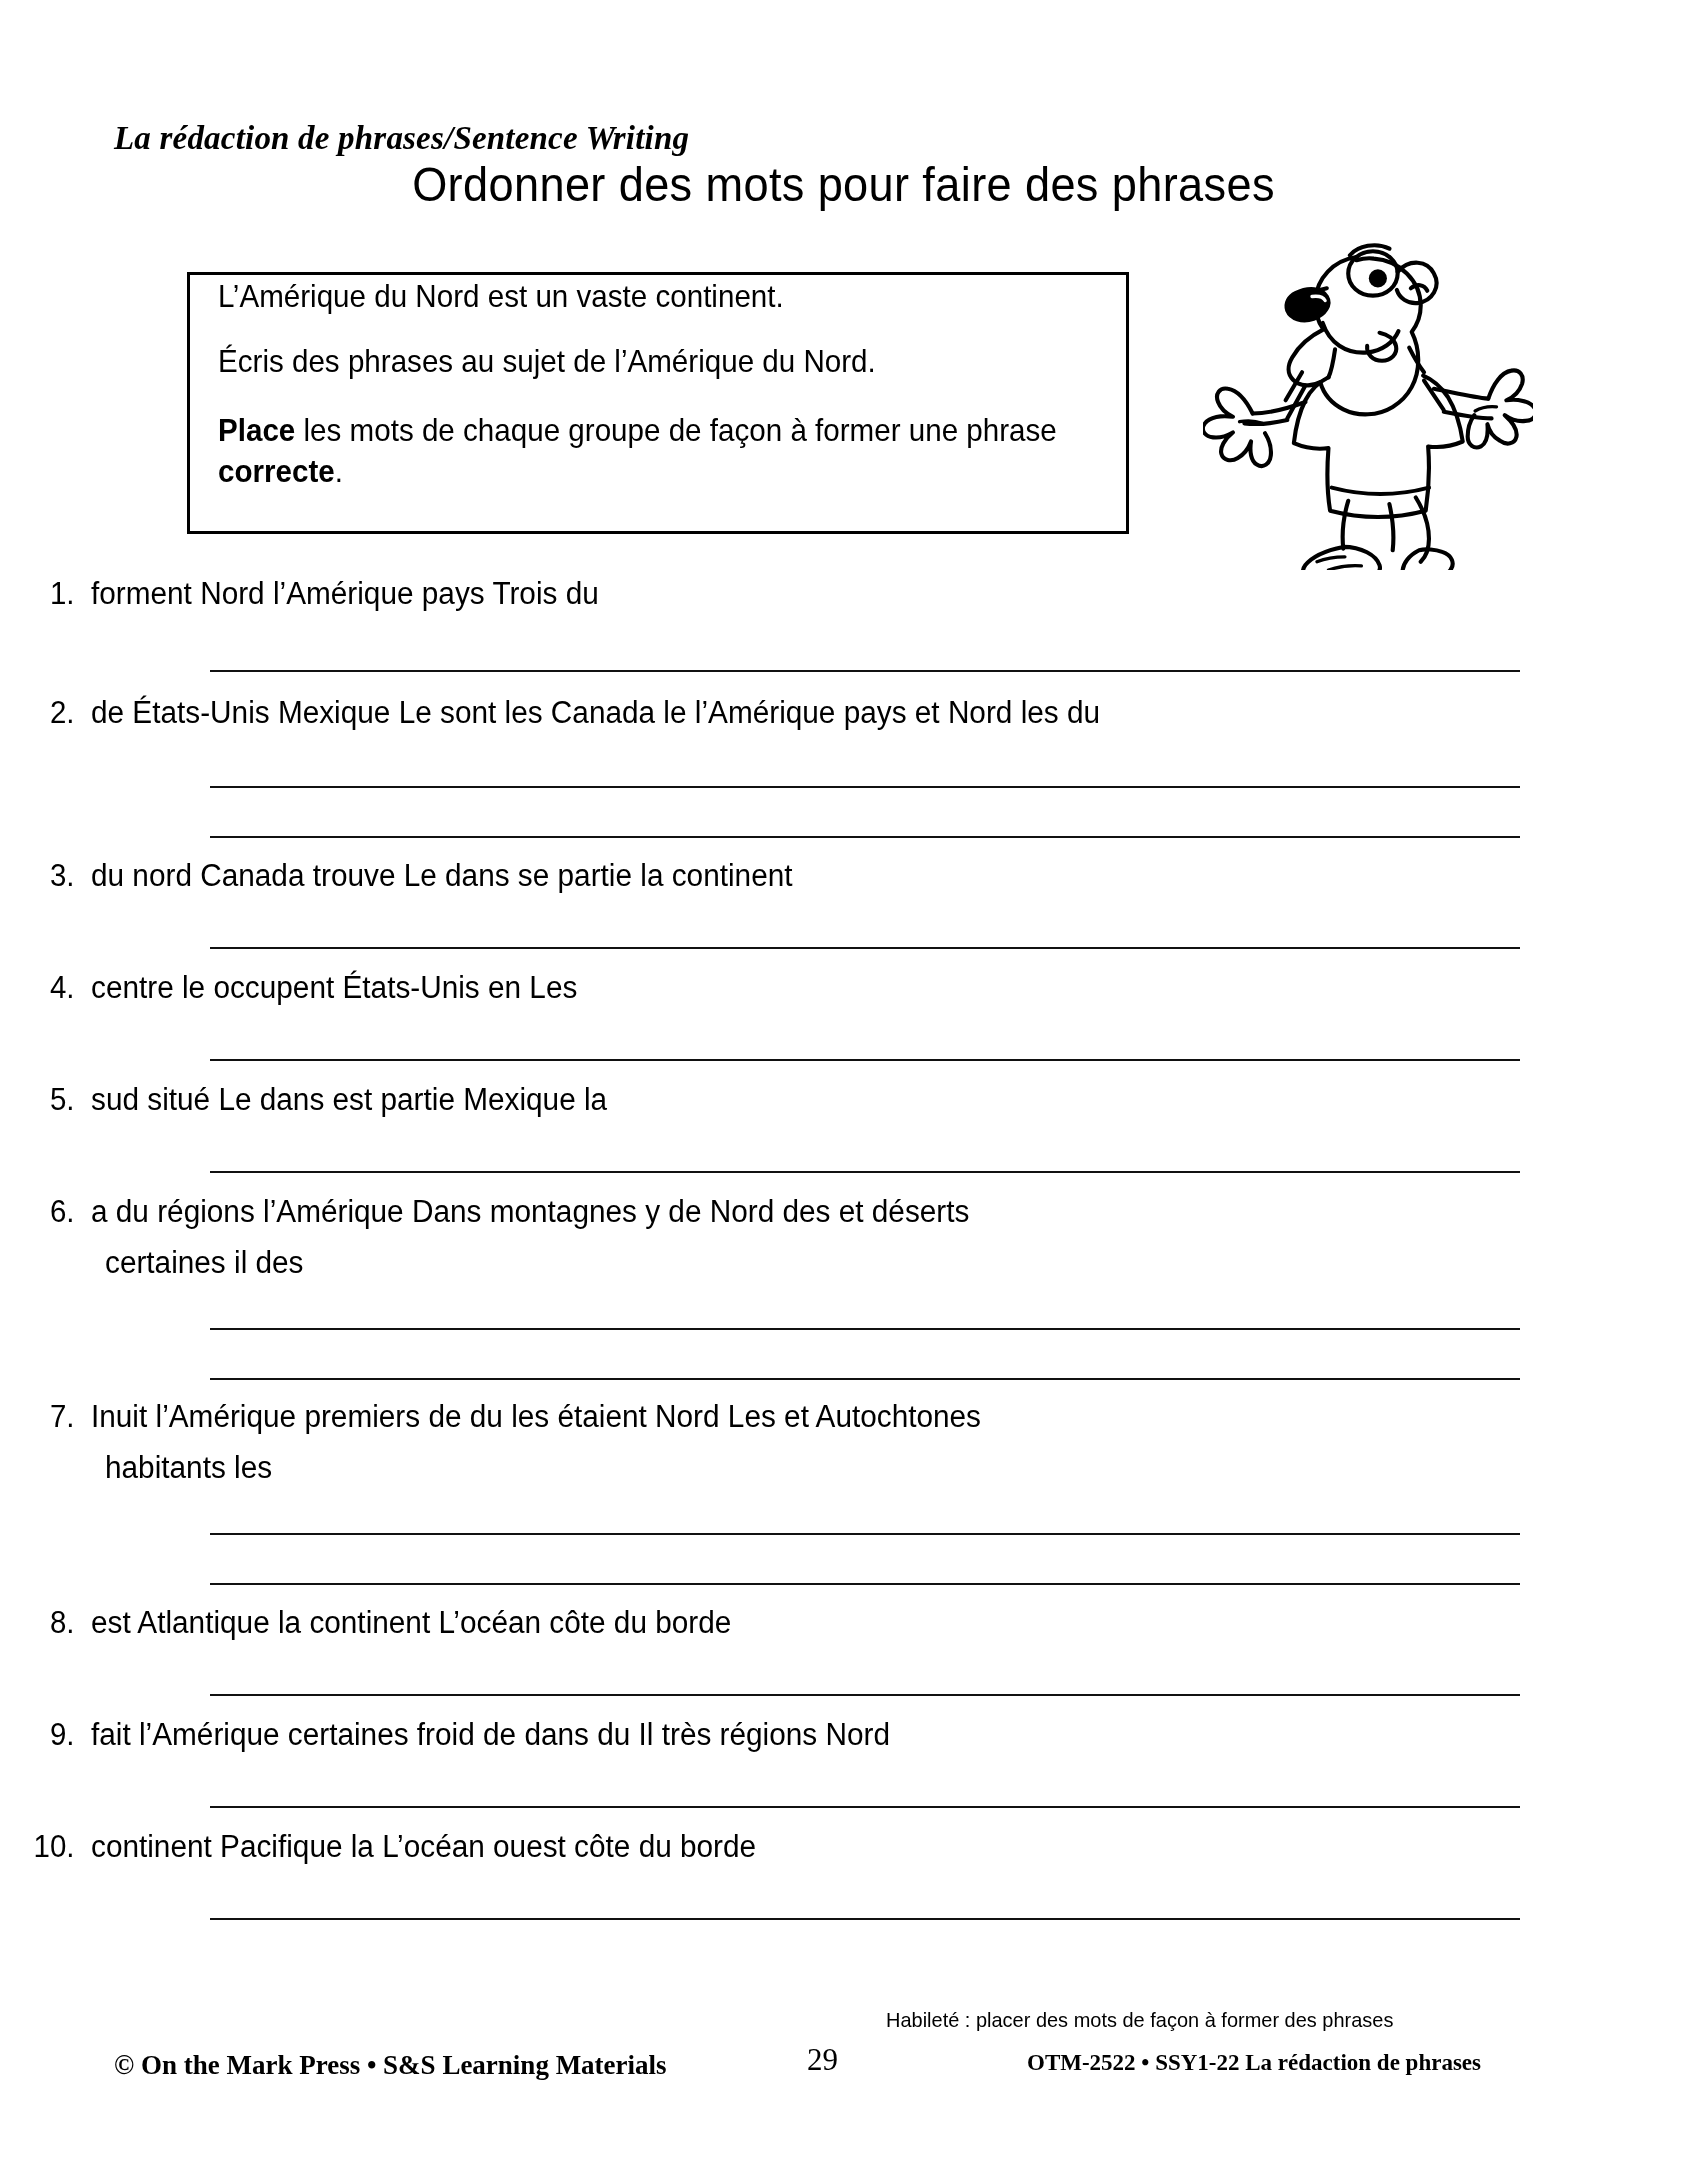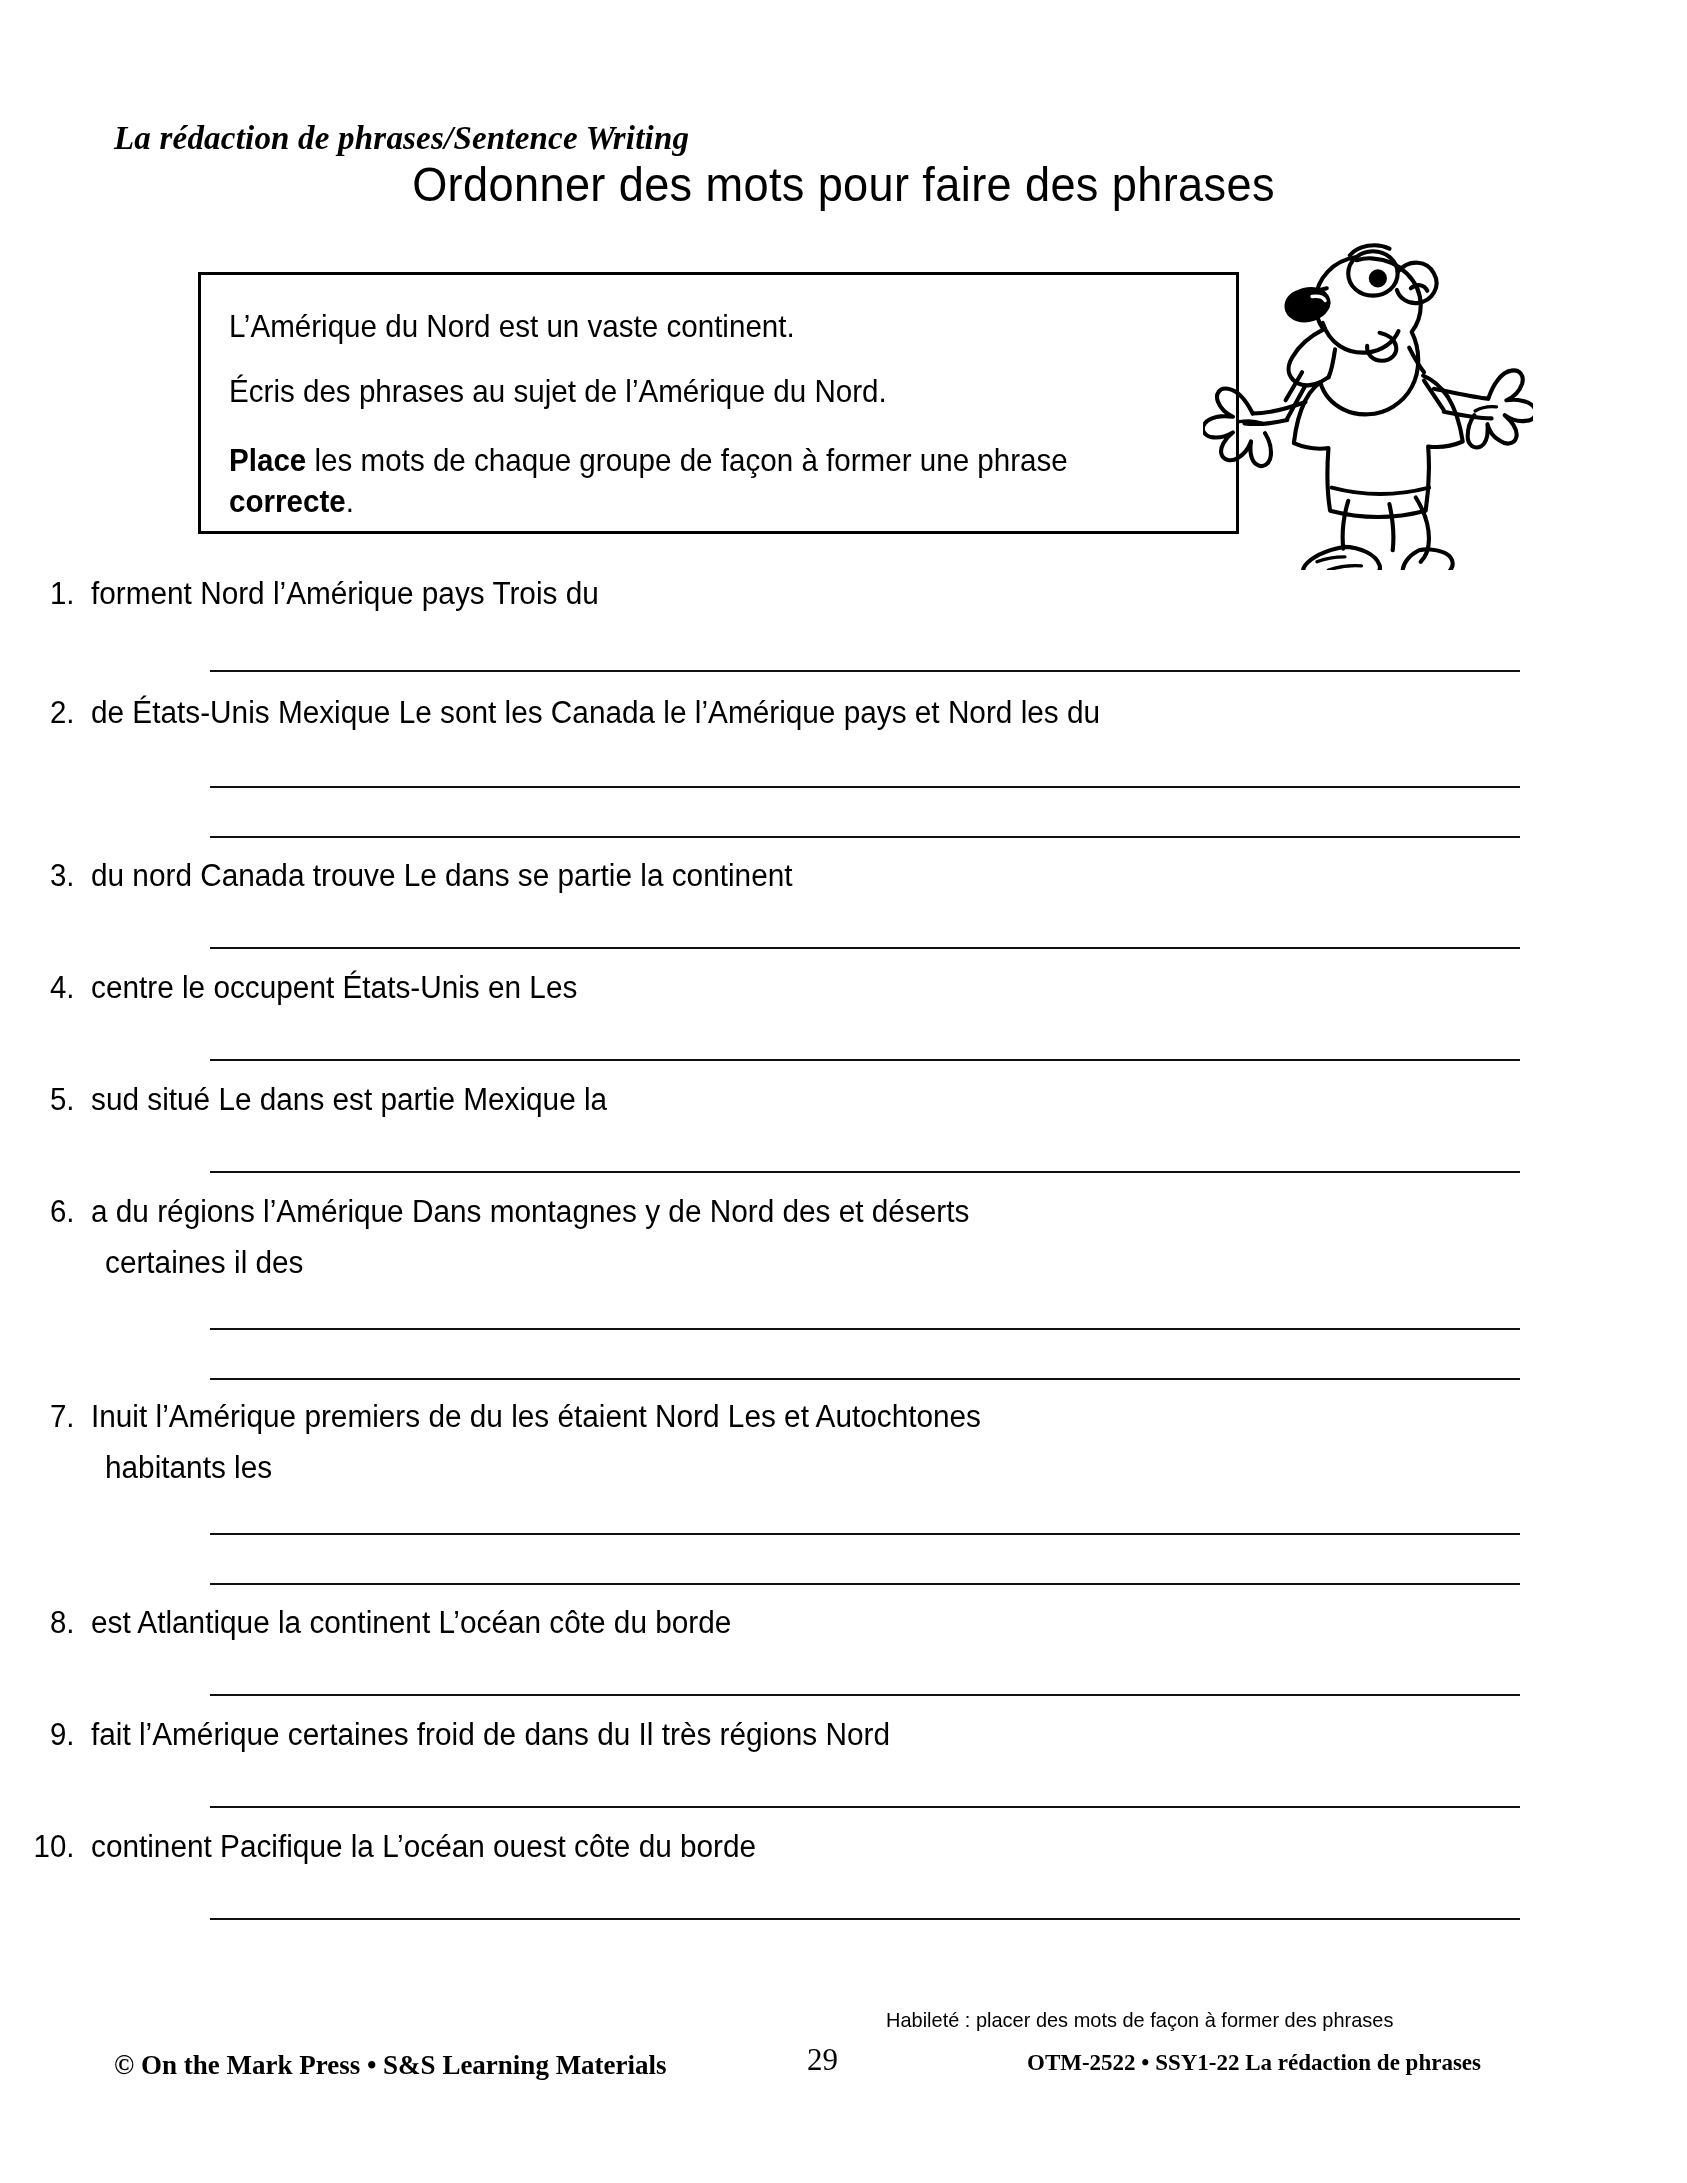--- a/index.html
+++ b/index.html
@@ -43,26 +43,26 @@
     font-family: "Liberation Sans", sans-serif;
     font-size: 48px;
     font-weight: 500;
     letter-spacing: 0.4px;
     transform: scaleX(0.94);
   }
 
   
   .instruction-box {
     position: absolute;
-    left: 198px;
+    left: 187px;
     top: 272px;
-    width: 1041px;
+    width: 942px;
     height: 262px;
     border: 3.3px solid #000;
-    padding: 35px 25px 0 28px;
+    padding: 5px 25px 0 28px;
   }
   .instruction-line {
     font-size: 30.5px;
     line-height: 1.05;
     margin-bottom: 33px;
     transform: scaleX(0.97);
     transform-origin: left center;
     white-space: nowrap;
   }
   .instruction-line.wrap { white-space: normal; margin-bottom: 0; line-height: 1.35; }

